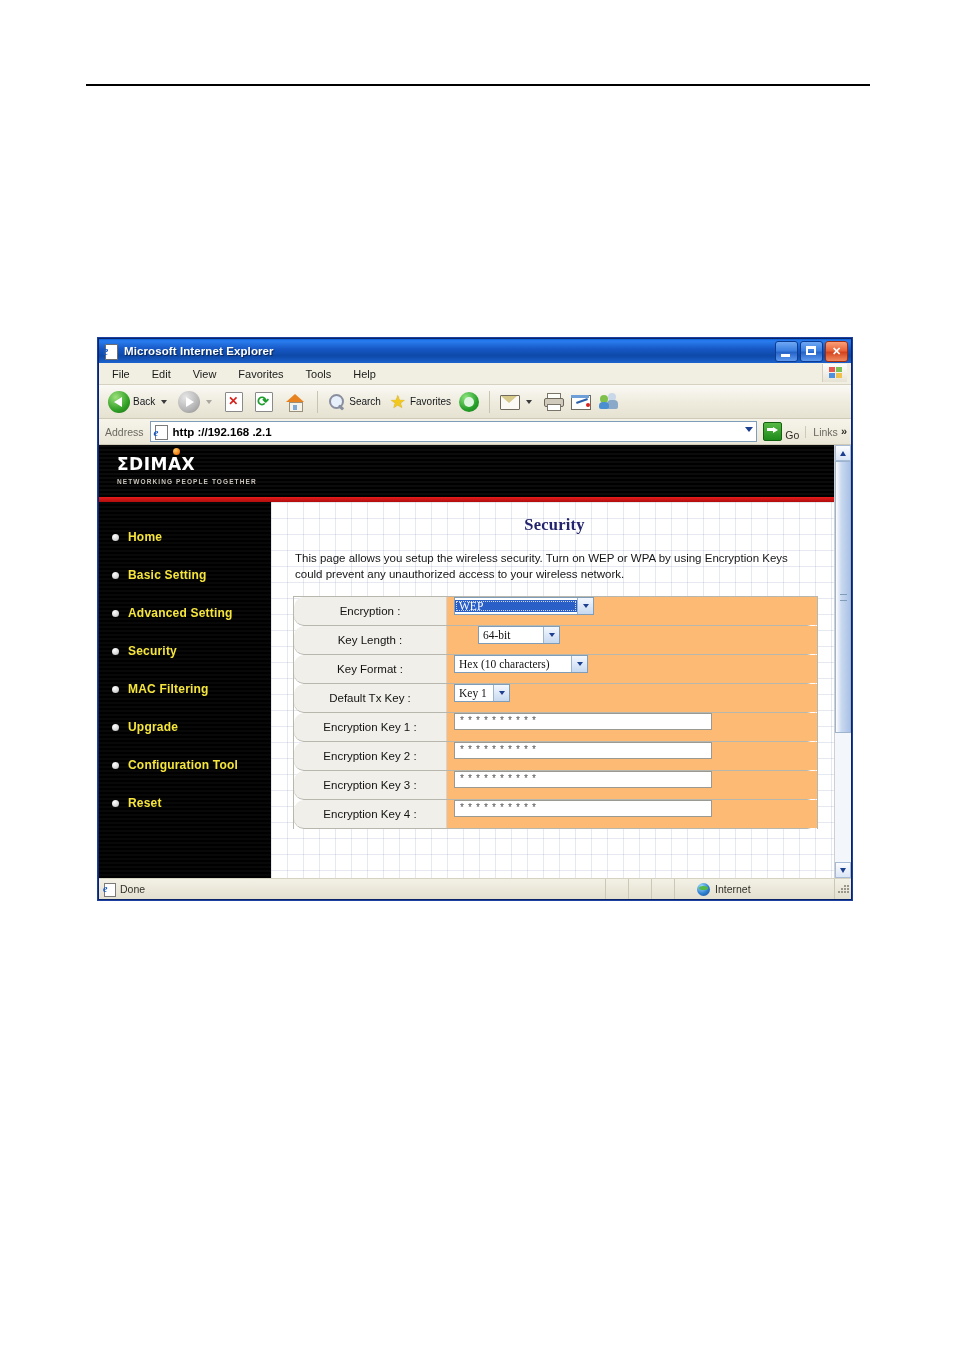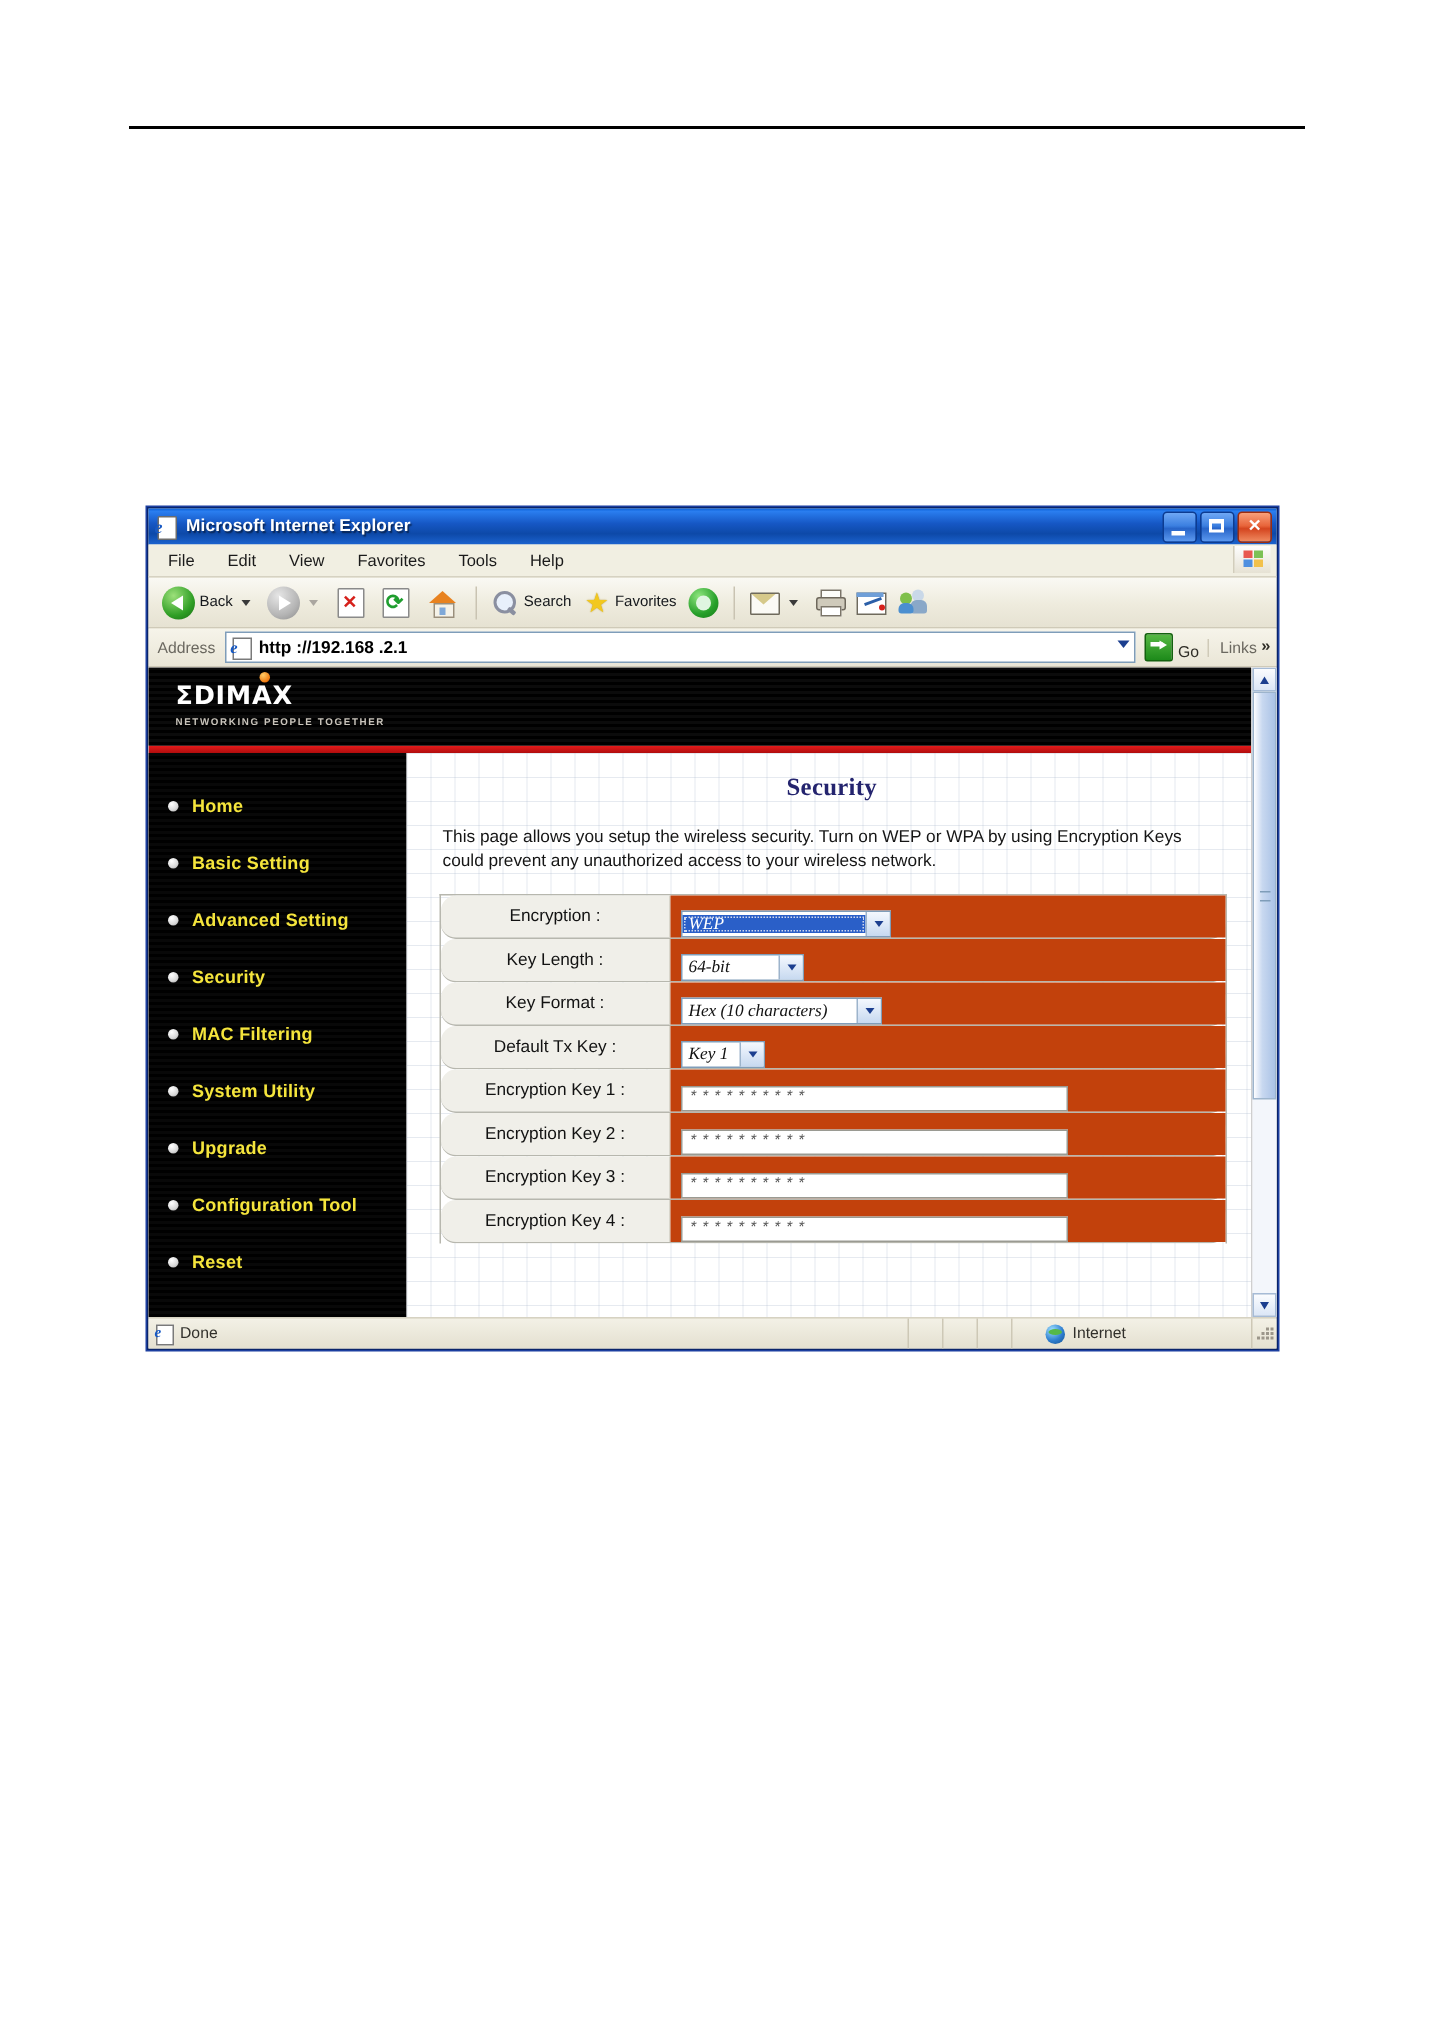--- a/index.html
+++ b/index.html
@@ -294,42 +294,42 @@
   }
   .frow{
     display:flex;align-items:stretch;min-height:28px;
     border-bottom:1px solid #b7b7ae;background:#f0efe9;border-radius:10px;
   }
   .fcell-l{
     width:152px;flex:0 0 auto;display:flex;align-items:center;justify-content:center;
     font-size:11.5px;color:#121212;border-right:1px solid #d8d6cc;
   }
   .fcell-r{
-    flex:1;display:flex;align-items:flex-end;padding-left:7px;background:#c2410c;font-style:italic;
+    flex:1;display:flex;align-items:flex-start;padding-left:7px;background:#fdba74;
   }
   .sel{
     height:18px;background:#ffffff;border:1px solid #7f9db9;
     display:flex;align-items:center;box-sizing:border-box;
   }
   .sel .txt{
     font-family:"Liberation Serif",serif;font-size:11.5px;color:#111;
     padding:0 6px 0 4px;white-space:nowrap;
   }
   .sel .btn{
     width:15px;height:16px;flex:0 0 auto;margin-left:auto;
     background:linear-gradient(180deg,#f4f8fe,#c7d9f0);
     border-left:1px solid #9db4cc;display:flex;align-items:center;justify-content:center;
   }
   .sel .btn:after{
     content:"";width:0;height:0;border-left:3.5px solid transparent;border-right:3.5px solid transparent;
     border-top:4px solid #1c3f8f;
   }
   .sel.highlight .txt{background:#2a5fc8;color:#ffffff;flex:1;outline:1px dotted #cfd8ee;outline-offset:-2px;}
   .sel.w-enc{width:140px;}
-  .sel.w-len{width:82px;}
+  .sel.w-len{width:82px;margin-left:24px;}
   .sel.w-fmt{width:134px;}
   .sel.w-tx{width:56px;}
   .pwd{
     height:17px;width:258px;background:#ffffff;border:1px solid #9a9a92;
     box-sizing:border-box;display:flex;align-items:center;padding-left:4px;
     font-size:10px;letter-spacing:2px;color:#555;overflow:hidden;
     font-family:"Liberation Mono",monospace;
   }
 
   
@@ -557,24 +557,20 @@
           <div class="nav-item">
             <span class="nav-bullet"></span>
             <span class="nav-label">Security</span>
           </div>
           <div class="nav-item">
             <span class="nav-bullet"></span>
             <span class="nav-label">MAC Filtering</span>
           </div>
           <div class="nav-item">
             <span class="nav-bullet"></span>
-            <span class="nav-label">System Utility</span>
-          </div>
-          <div class="nav-item">
-            <span class="nav-bullet"></span>
             <span class="nav-label">Upgrade</span>
           </div>
           <div class="nav-item">
             <span class="nav-bullet"></span>
             <span class="nav-label">Configuration Tool</span>
           </div>
           <div class="nav-item">
             <span class="nav-bullet"></span>
             <span class="nav-label">Reset</span>
           </div>

